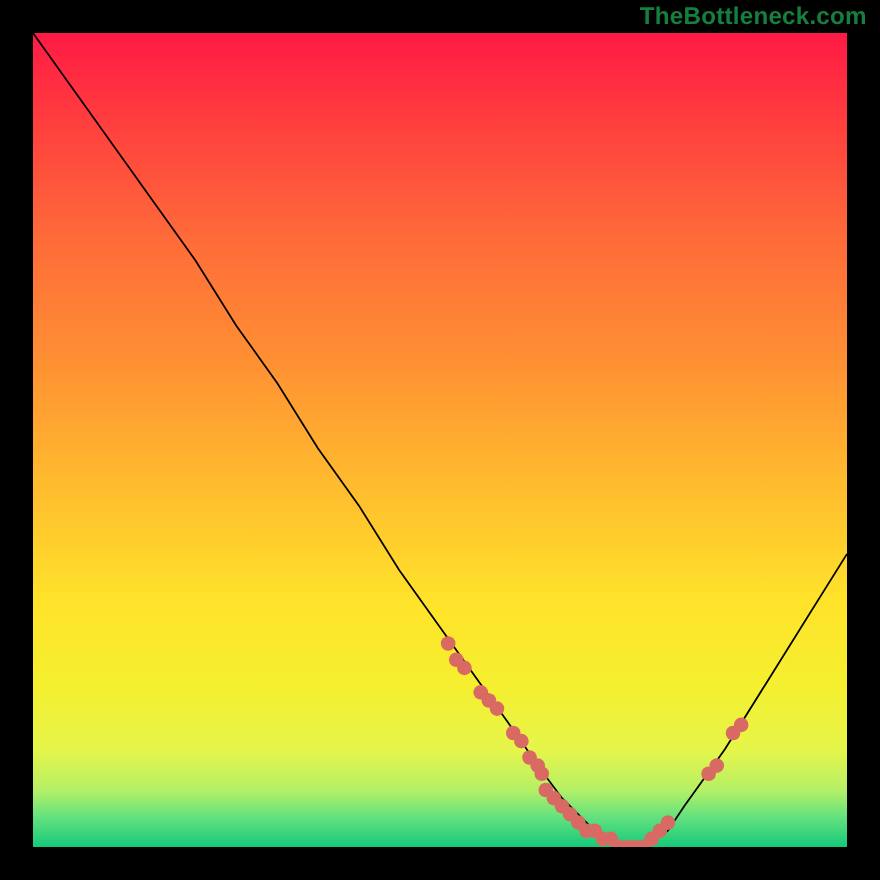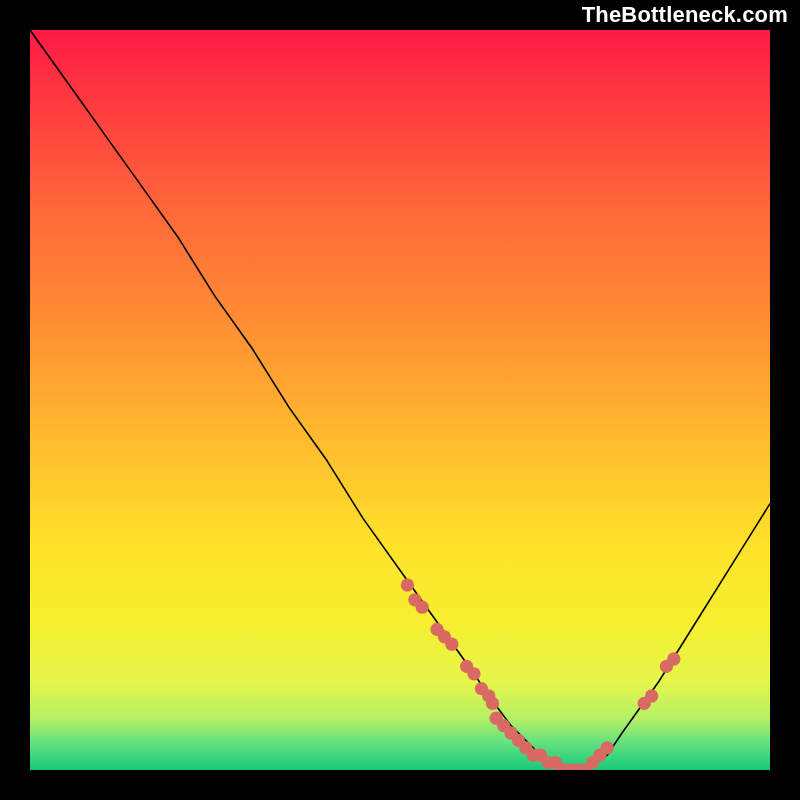--- a/index.html
+++ b/index.html
@@ -16,21 +16,21 @@
     width: 800px;
     height: 800px;
   }
   .watermark {
     position: absolute;
     top: 2px;
     right: 12px;
     font-size: 22px;
     font-weight: 600;
     letter-spacing: 0.2px;
-    color: #ffffff;
+    color: #15803d;
     z-index: 10;
     user-select: none;
   }
   svg.plot {
     position: absolute;
     left: 30px;
     top: 30px;
     width: 740px;
     height: 740px;
     display: block;

